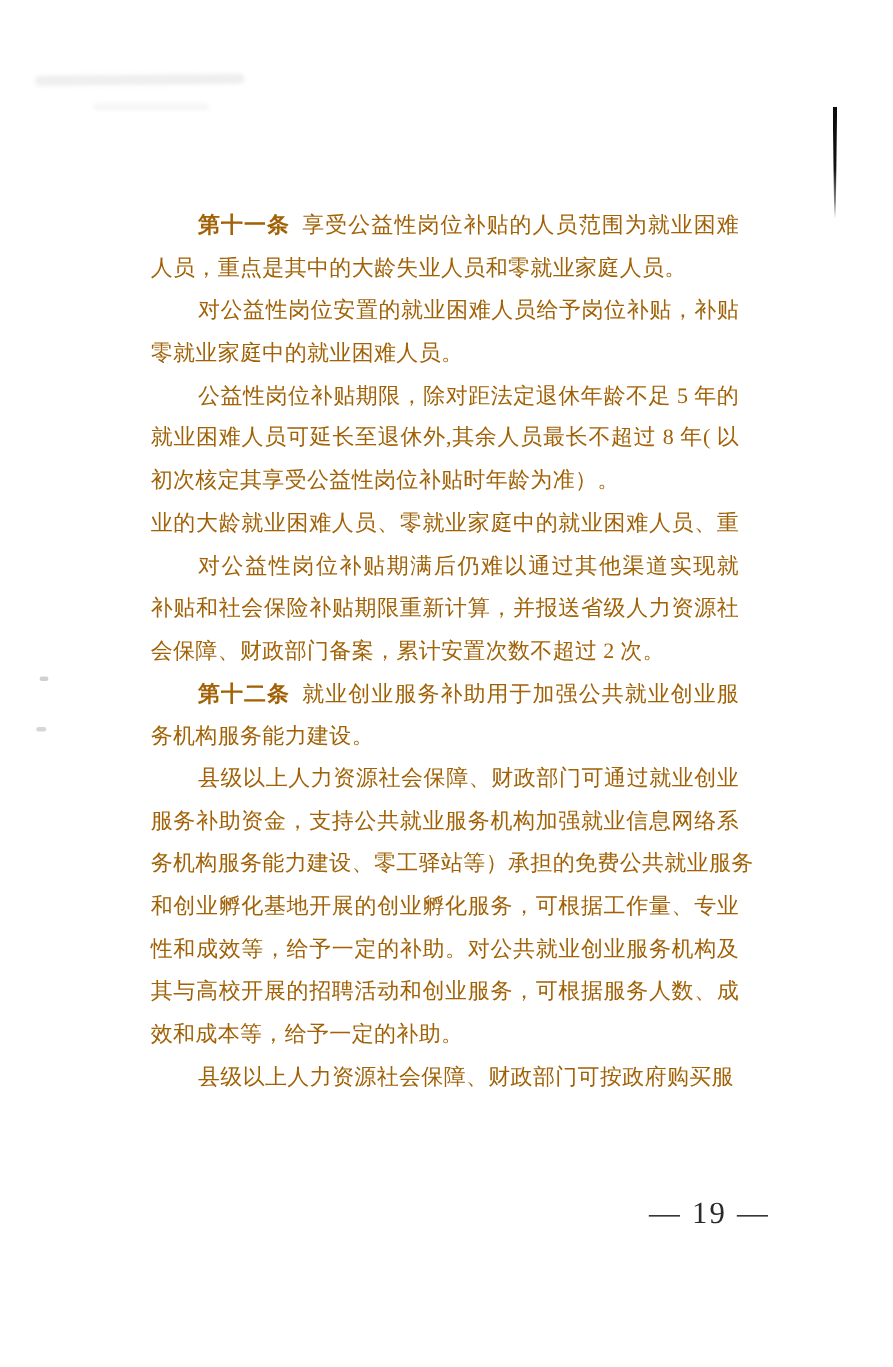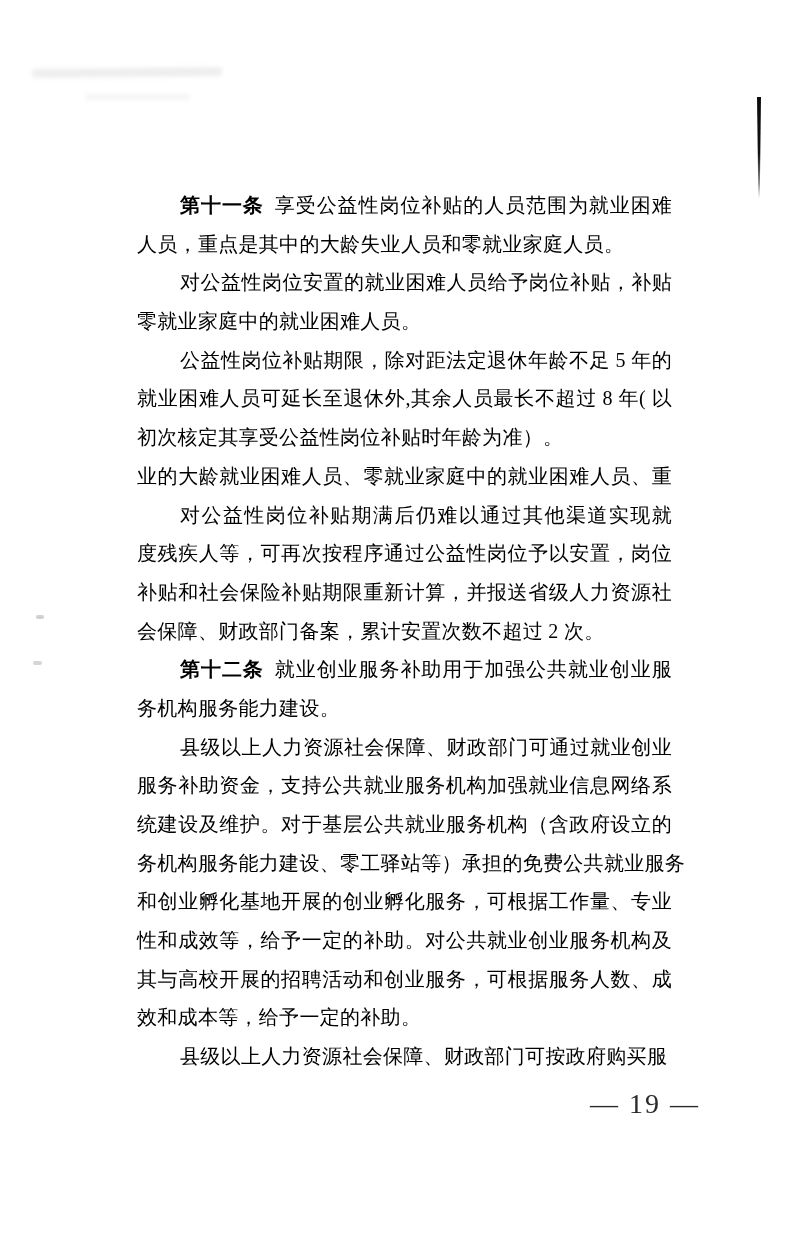--- a/index.html
+++ b/index.html
@@ -28,21 +28,21 @@
     width: 535px;
   }
   .line {
     height: 38.7px;
     line-height: 38.7px;
     font-size: 20px;
     letter-spacing: 0.3px;
     text-align: justify;
     text-align-last: justify;
     white-space: nowrap;
-    color: #000000;
+    color: #a16207;
   }
   .line.plast {
     text-align-last: left;
   }
   .line.first {
     text-indent: 43px;
   }
   .lead {
     font-weight: 700;
     margin-right: 11px;
@@ -122,28 +122,26 @@
   <div class="text-block" id="text-block">
       <div class="line first"><span class="lead">第十一条</span><span>享受公益性岗位补贴的人员范围为就业困难</span></div>
       <div class="line plast"><span>人员，重点是其中的大龄失业人员和零就业家庭人员。</span></div>
       <div class="line first"><span>对公益性岗位安置的就业困难人员给予岗位补贴，补贴</span></div>
       <div class="line plast"><span>零就业家庭中的就业困难人员。</span></div>
       <div class="line first"><span>公益性岗位补贴期限，除对距法定退休年龄不足 5 年的</span></div>
       <div class="line"><span>就业困难人员可延长至退休外,其余人员最长不超过 8 年( 以</span></div>
       <div class="line plast"><span>初次核定其享受公益性岗位补贴时年龄为准）。</span></div>
       <div class="line"><span>业的大龄就业困难人员、零就业家庭中的就业困难人员、重</span></div>
       <div class="line first"><span>对公益性岗位补贴期满后仍难以通过其他渠道实现就</span></div>
-      <div class="line"><span>度残疾人等，可再次按程序通过公益性岗位予以安置，岗位</span></div>
       <div class="line"><span>补贴和社会保险补贴期限重新计算，并报送省级人力资源社</span></div>
       <div class="line plast"><span>会保障、财政部门备案，累计安置次数不超过 2 次。</span></div>
       <div class="line first"><span class="lead">第十二条</span><span>就业创业服务补助用于加强公共就业创业服</span></div>
       <div class="line plast"><span>务机构服务能力建设。</span></div>
       <div class="line first"><span>县级以上人力资源社会保障、财政部门可通过就业创业</span></div>
       <div class="line"><span>服务补助资金，支持公共就业服务机构加强就业信息网络系</span></div>
-      <div class="line"><span>统建设及维护。对于基层公共就业服务机构（含政府设立的</span></div>
       <div class="line"><span>务机构服务能力建设、零工驿站等）承担的免费公共就业服务</span></div>
       <div class="line"><span>和创业孵化基地开展的创业孵化服务，可根据工作量、专业</span></div>
       <div class="line"><span>性和成效等，给予一定的补助。对公共就业创业服务机构及</span></div>
       <div class="line"><span>其与高校开展的招聘活动和创业服务，可根据服务人数、成</span></div>
       <div class="line plast"><span>效和成本等，给予一定的补助。</span></div>
       <div class="line first plast"><span>县级以上人力资源社会保障、财政部门可按政府购买服</span></div>
     </div>
 
   <div class="page-number">
     <span>— 19 —</span>

